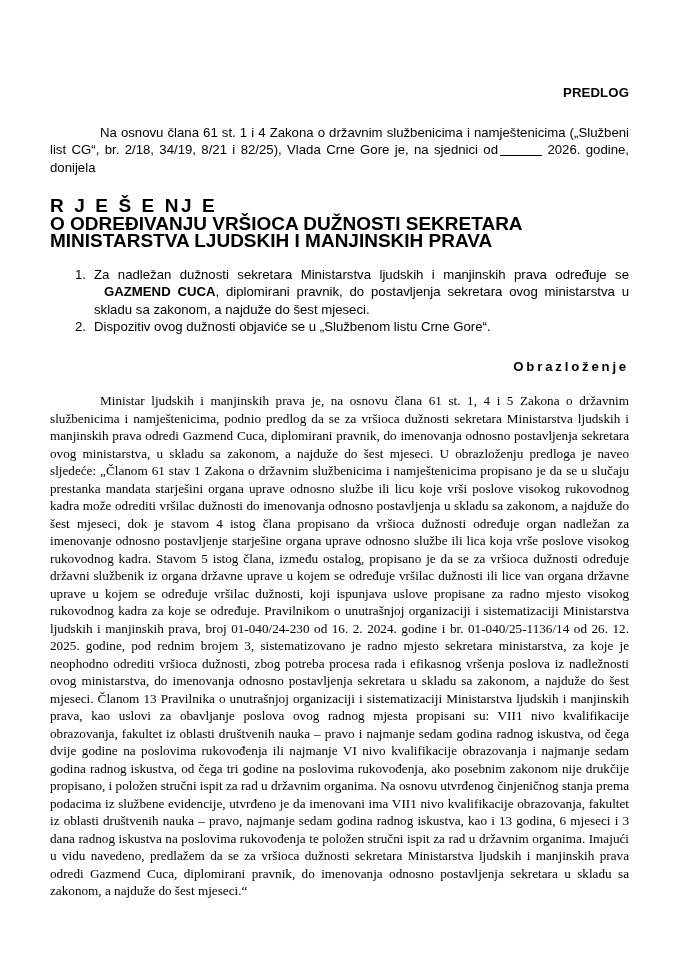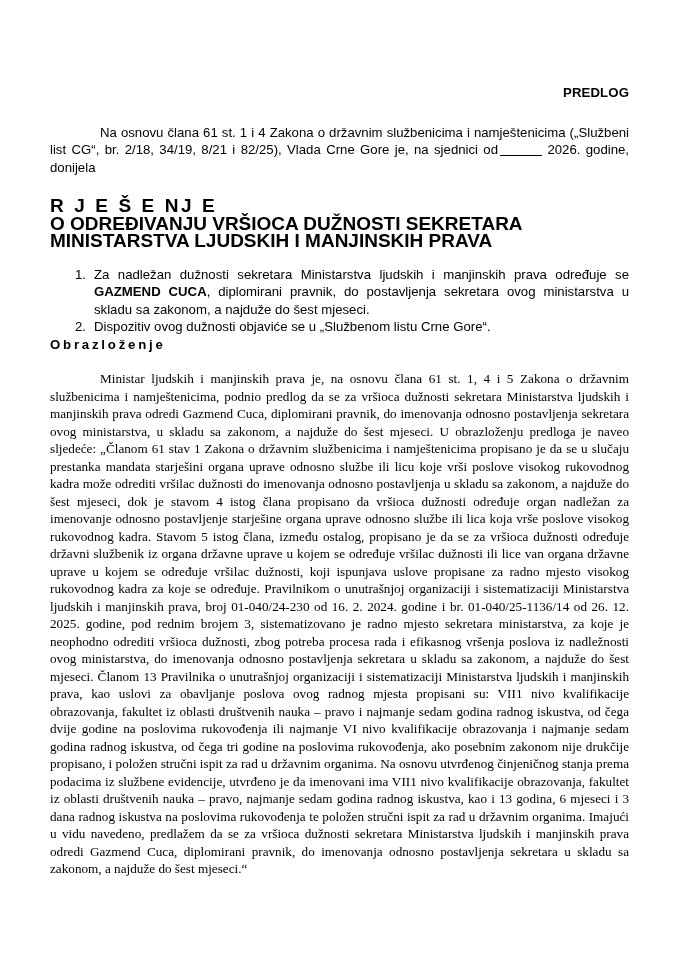--- a/index.html
+++ b/index.html
@@ -97,29 +97,31 @@
     position: absolute;
     left: 25px;
     top: 0;
     width: 22px;
     text-align: left;
     font-size: 13.2px;
     line-height: 17.5px;
   }
   b.name {
     font-weight: bold;
+    margin-left: 10px;
   }
 
   
   .obrazlozenje {
-    text-align: left;
+    text-align: right;
     font-weight: bold;
     font-size: 13.2px;
     line-height: 17.5px;
     letter-spacing: 2.8px;
+    margin-top: 22px;
   }
 
   .body-para {
     margin-top: 17px;
     font-family: Liberation Serif, serif;
   }
 </style>
 </head>
 <body>
 

